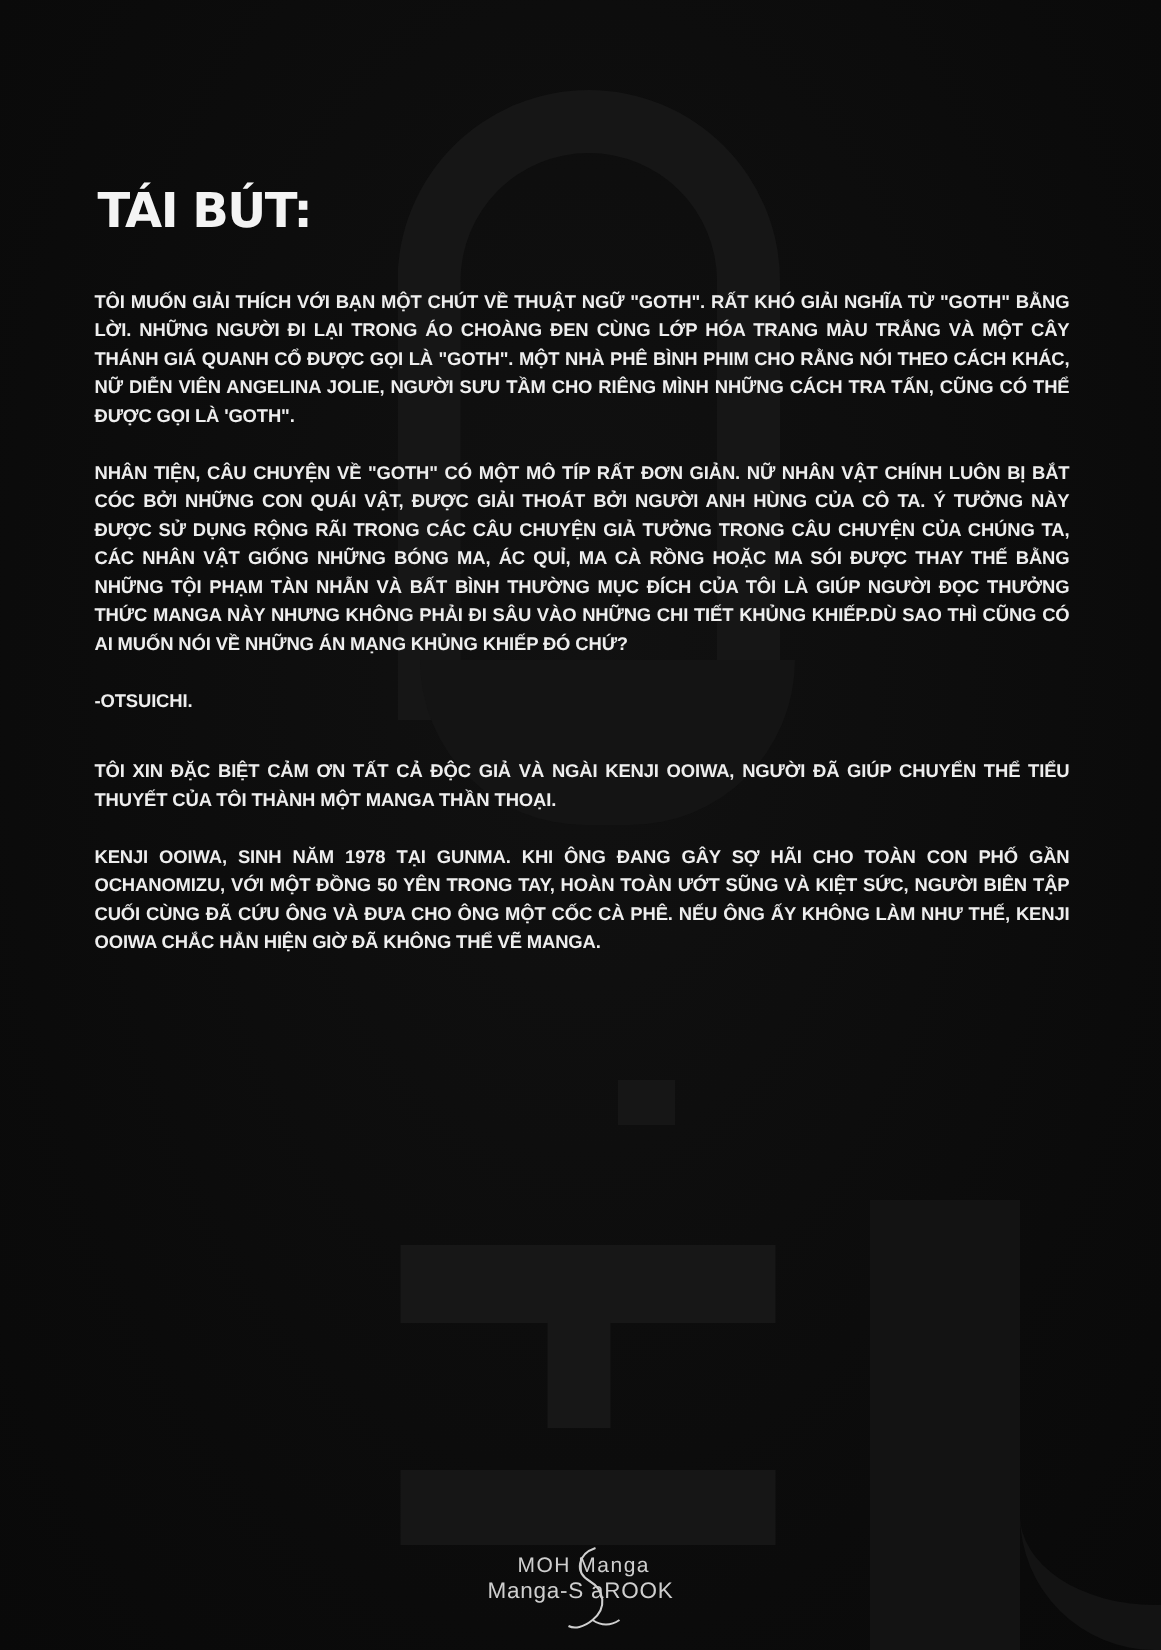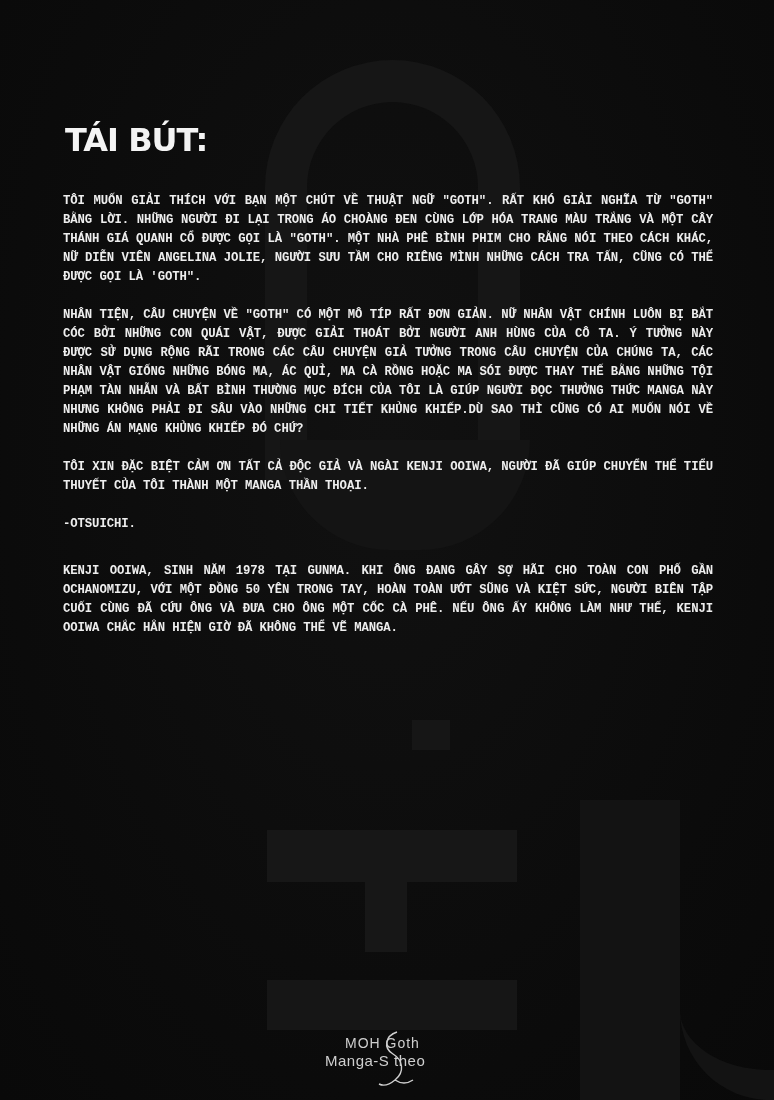--- a/index.html
+++ b/index.html
@@ -80,21 +80,21 @@
       font-family: "DejaVu Sans", sans-serif;
       font-weight: bold;
       font-size: 32px;
       letter-spacing: -1px;
       line-height: 44px;
       margin: 0 0 30px 2px;
       color: #f4f4f4;
       text-transform: uppercase;
     }
     .para {
-      font-family: Liberation Mono, monospace;
+      font-family: Liberation Sans, sans-serif;
       font-weight: bold;
       font-size: 12.3px;
       line-height: 19px;
       text-transform: uppercase;
       text-align: justify;
       margin: 0 0 19px 0;
       color: #eeeeee;
       letter-spacing: -0.1px;
     }
     .signature { margin-bottom: 28px; }
@@ -136,26 +136,26 @@
   <div class="bg-shape bg-t-top"></div>
   <div class="bg-shape bg-t-stem"></div>
   <div class="bg-shape bg-t-base"></div>
   <div class="bg-shape bg-right-bar"></div>
   <div class="bg-shape bg-right-curve"></div>
 
   <div class="content">
     <h1 class="title">TÁI BÚT:</h1>
     <p class="para">Tôi muốn giải thích với bạn một chút về thuật ngữ "Goth". Rất khó giải nghĩa từ "Goth" bằng lời. Những người đi lại trong áo choàng đen cùng lớp hóa trang màu trắng và một cây thánh giá quanh cổ được gọi là "Goth". Một nhà phê bình phim cho rằng nói theo cách khác, nữ diễn viên Angelina Jolie, người sưu tầm cho riêng mình những cách tra tấn, cũng có thể được gọi là 'Goth".</p>
     <p class="para">Nhân tiện, câu chuyện về "Goth" có một mô típ rất đơn giản. Nữ nhân vật chính luôn bị bắt cóc bởi những con quái vật, được giải thoát bởi người anh hùng của cô ta. Ý tưởng này được sử dụng rộng rãi trong các câu chuyện giả tưởng trong câu chuyện của chúng ta, các nhân vật giống những bóng ma, ác quỉ, ma cà rồng hoặc ma sói được thay thế bằng những tội phạm tàn nhẫn và bất bình thường mục đích của tôi là giúp người đọc thưởng thức manga này nhưng không phải đi sâu vào những chi tiết khủng khiếp.Dù sao thì cũng có ai muốn nói về những án mạng khủng khiếp đó chứ?</p>
+    <p class="para signature">-Otsuichi.</p>
     <p class="para">Tôi xin đặc biệt cảm ơn tất cả độc giả và ngài Kenji Ooiwa, người đã giúp chuyển thể tiểu thuyết của tôi thành một manga thần thoại.</p>
-    <p class="para signature">-Otsuichi.</p>
     <p class="para">Kenji Ooiwa, sinh năm 1978 tại Gunma. Khi ông đang gây sợ hãi cho toàn con phố gần Ochanomizu, với một đồng 50 yên trong tay, hoàn toàn ướt sũng và kiệt sức, người biên tập cuối cùng đã cứu ông và đưa cho ông một cốc cà phê. Nếu ông ấy không làm như thế, Kenji Ooiwa chắc hẳn hiện giờ đã không thể vẽ manga.</p>
   </div>
 
   <div class="watermark">
     <svg class="wm-swirl" viewBox="0 0 40 60" width="40" height="60">
       <path d="M22 2 C10 6, 8 18, 18 24 C28 30, 30 42, 20 50 C14 55, 8 56, 4 54" fill="none" stroke="#cfcfcf" stroke-width="1.4"></path>
       <path d="M20 50 C26 54, 32 54, 38 50" fill="none" stroke="#cfcfcf" stroke-width="1.4"></path>
     </svg>
-    <span class="wm-line1">MOH  Goth</span>
-    <span class="wm-line2">Manga-S    theo</span>
+    <span class="wm-line1">MOH  Manga</span>
+    <span class="wm-line2">Manga-S    aROOK</span>
   </div>
 </div>
 
 </body></html>

